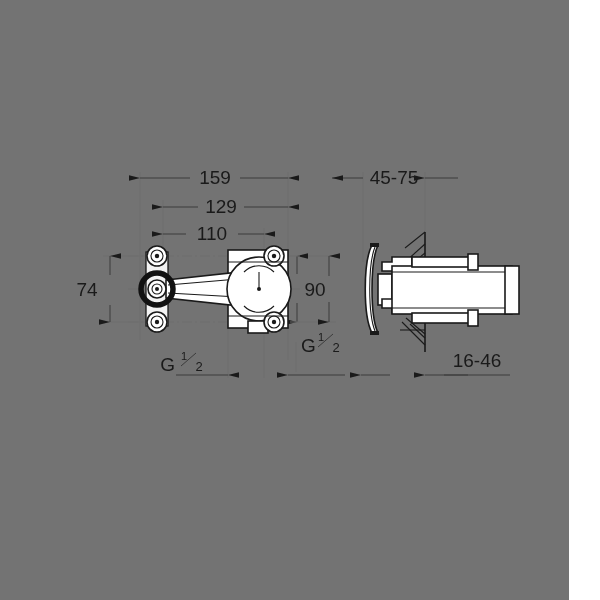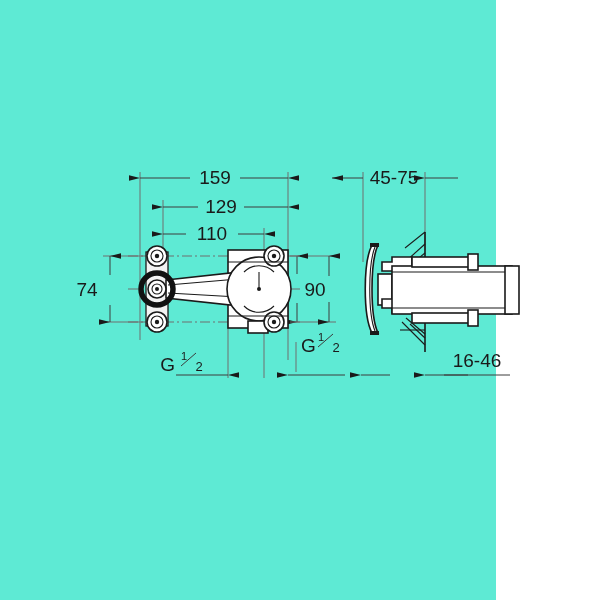--- a/index.html
+++ b/index.html
@@ -8,23 +8,23 @@
     background: #ffffff;
   }
   body {
     width: 600px;
     height: 600px;
     font-family: "Liberation Sans", sans-serif;
     overflow: hidden;
   }
   #drawing-root {
     position: relative;
-    width: 496px;
+    width: 569px;
     height: 600px;
-    background: #5eead4;
+    background: #737373;
   }
   svg#tech-drawing {
     display: block;
     width: 600px;
     height: 600px;
   }
   .dim-text {
     font-family: "Liberation Sans", sans-serif;
     font-size: 19px;
     fill: #1a1a1a;

